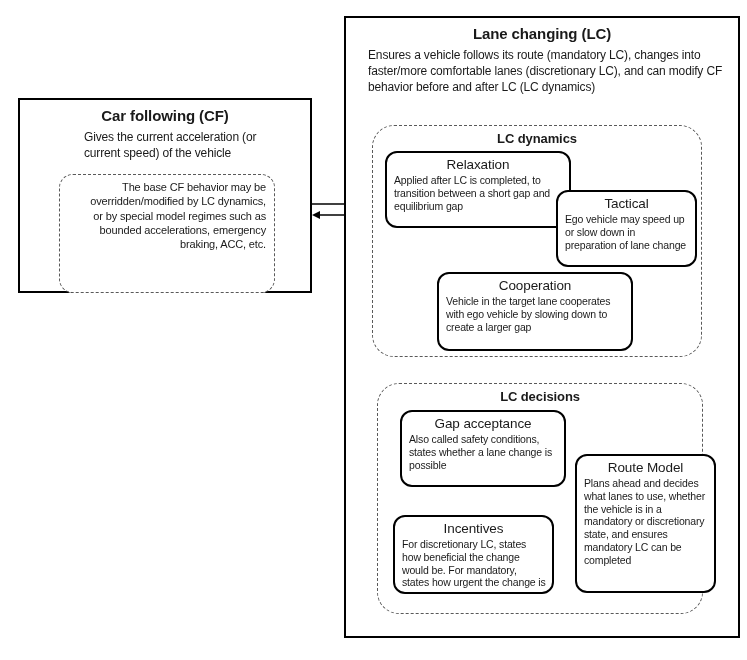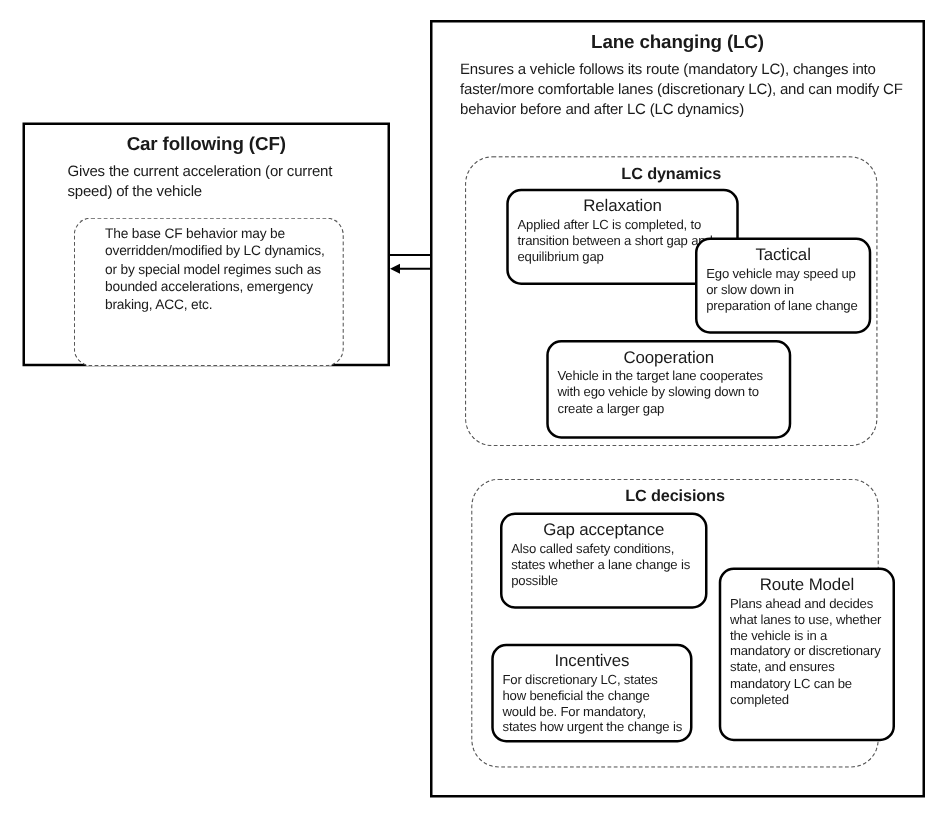--- a/index.html
+++ b/index.html
@@ -44,20 +44,21 @@
     font-size: 13px;
     padding-top: 5px;
     letter-spacing: -0.1px;
     font-weight: bold;
   }
   .group-desc {
     font-size: 11px;
     line-height: 1.3;
     letter-spacing: -0.15px;
     padding: 5px 8px 0 24px;
+    text-align: right;
   }
   .node {
     position: absolute;
     border: 2px solid #000000;
     border-radius: 12px;
     background: #ffffff;
   }
   .node-title {
     text-align: center;
     font-size: 13.5px;
@@ -67,29 +68,29 @@
   .node-desc {
     font-size: 10.5px;
     line-height: 1.22;
     letter-spacing: -0.15px;
     padding: 2px 6px 0 7px;
   }
   .arrows-svg { position: absolute; left: 310px; top: 194px; }
 
   
   #cf-box   { left: 18px;  top: 98px;  width: 294px; height: 195px; }
-  #cf-desc  { padding: 0 34px 0 34px; }
+  #cf-desc  { padding: 0 34px 0 34px; margin-left: 30px; }
   #cf-special { left: 39px; top: 74px; width: 216px; height: 119px; border-radius: 14px; }
 
   
   #lc-box   { left: 344px; top: 16px;  width: 396px; height: 622px; }
   #lc-desc  { padding: 0 12px 0 22px; }
 
   #lc-dynamics  { left: 26px; top: 107px; width: 330px; height: 232px; }
-  #node-relaxation  { left: 12px;  top: 25px;  width: 186px; height: 77px; margin-left: 20px; }
+  #node-relaxation  { left: 12px;  top: 25px;  width: 186px; height: 77px; }
   #node-tactical    { left: 183px; top: 64px;  width: 141px; height: 77px; }
   #node-cooperation { left: 64px;  top: 146px; width: 196px; height: 79px; }
 
   #lc-decisions { left: 31px; top: 365px; width: 326px; height: 231px; }
   #node-gap-acceptance { left: 22px;  top: 26px;  width: 166px; height: 77px; }
   #node-route-model    { left: 197px; top: 47px;  width: 141px; height: 139px; margin-top: 23px; }
   #node-incentives     { left: 15px;  top: 131px; width: 161px; height: 79px; }
 </style>
 </head>
 <body>

